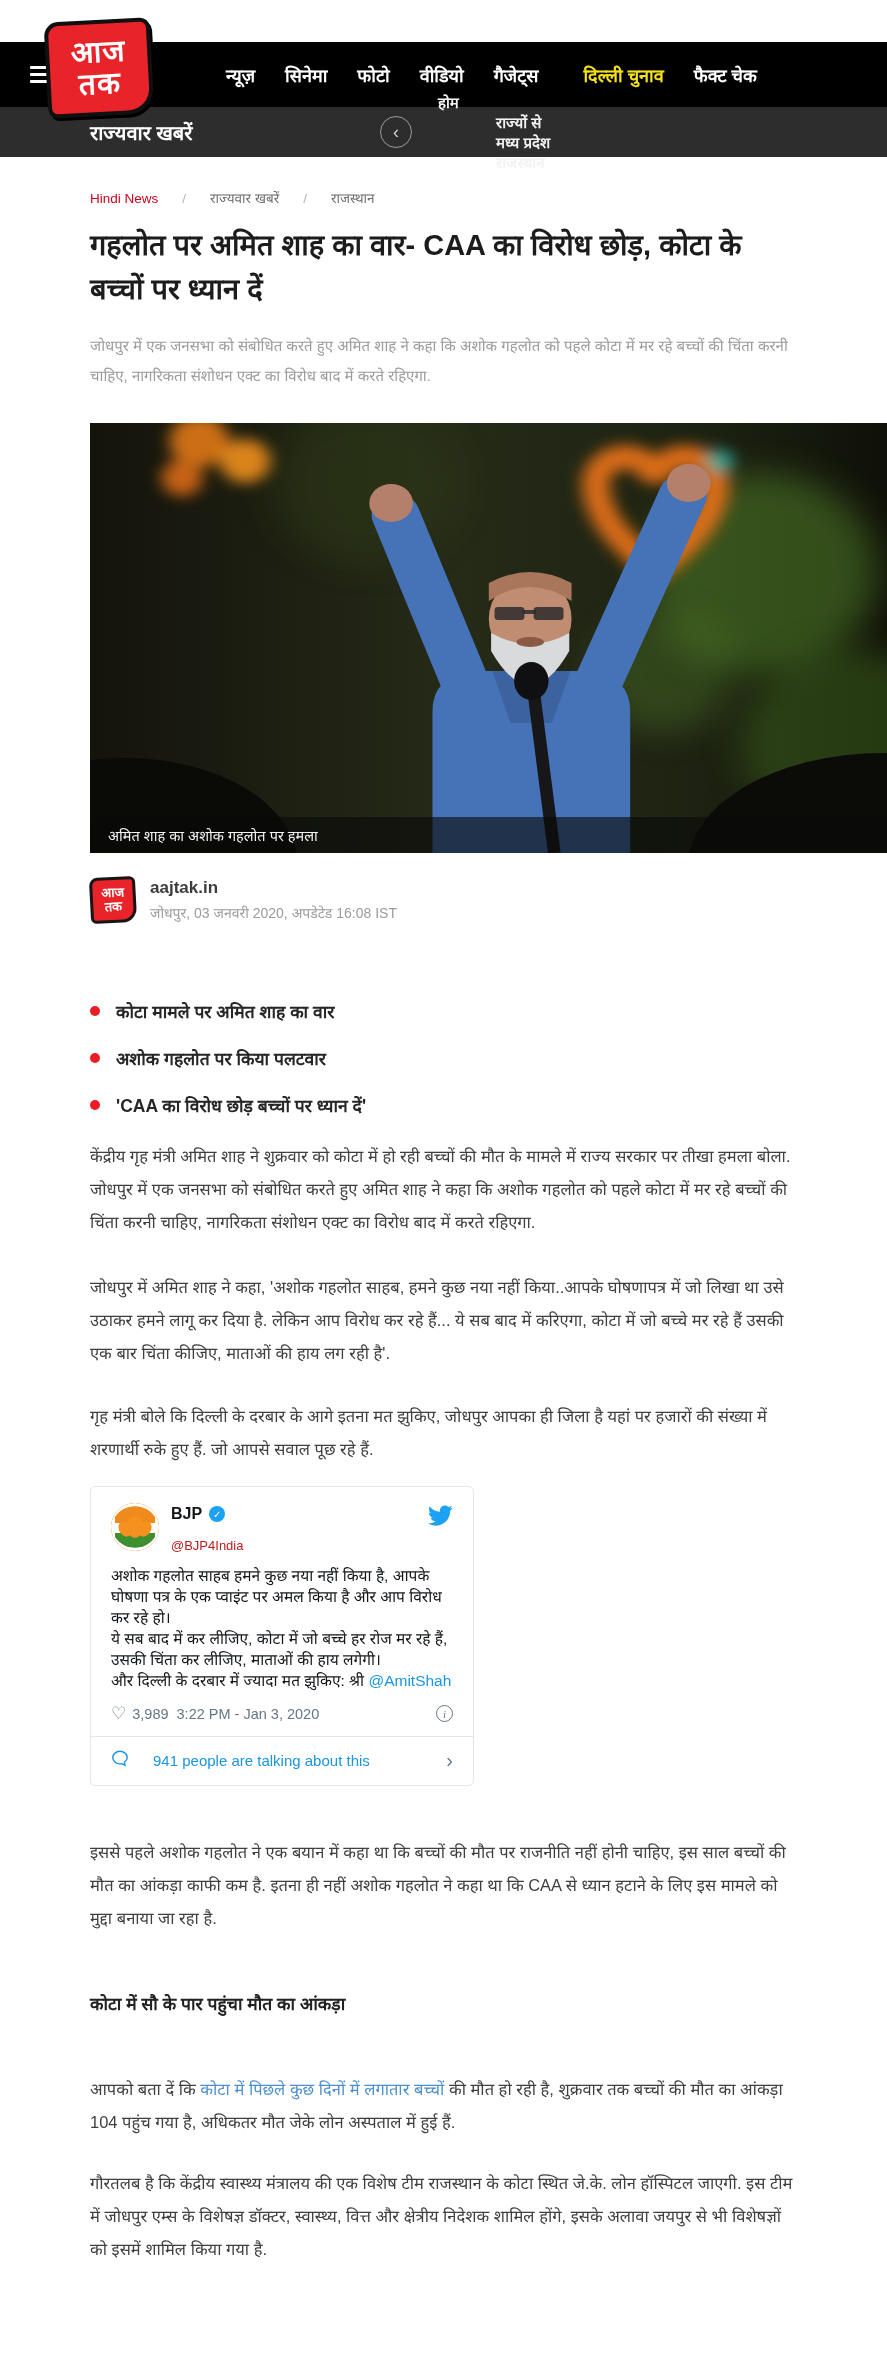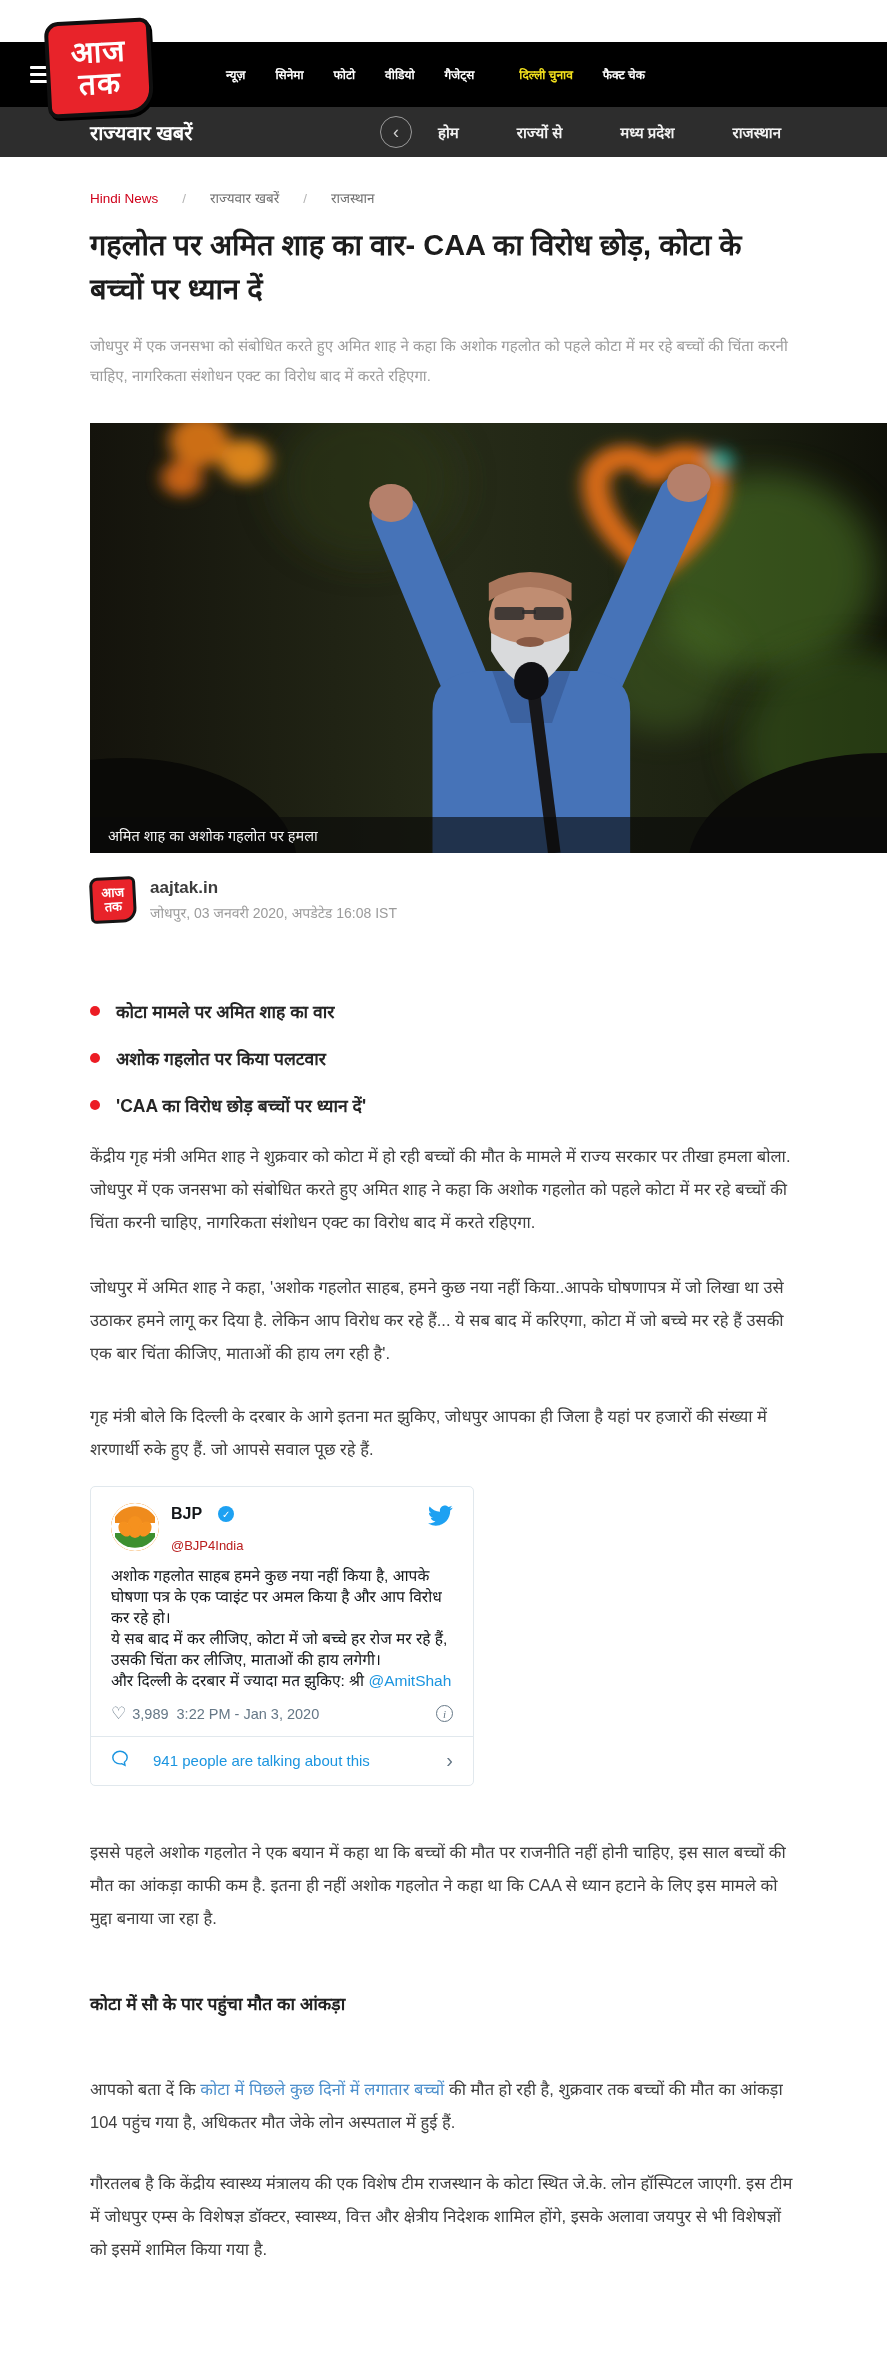--- a/index.html
+++ b/index.html
@@ -14,31 +14,31 @@
   .hamburger { position:absolute; left:30px; top:24px; width:20px; cursor:pointer; }
   .hamburger span { display:block; height:3px; background:#fff; margin-bottom:4px; border-radius:1px; }
   .brand-logo {
     position:absolute; left:46px; top:-22px; width:106px; height:96px; z-index:5;
     background:#e8232a; border:4px solid #101010; border-radius:14px 10px 26px 10px;
     transform:rotate(-3deg); display:flex; flex-direction:column; align-items:center; justify-content:center;
     box-shadow:2px 3px 0 #000; cursor:pointer;
   }
   .brand-logo .l1, .brand-logo .l2 { color:#fff; font-weight:bold; font-size:30px; line-height:32px; letter-spacing:1px; }
   .main-nav { display:flex; gap:30px; margin-left:226px; }
-  .main-nav .nav-item { color:#fff; font-size:12px; font-weight:bold; cursor:pointer; white-space:nowrap; }
+  .main-nav .nav-item { color:#fff; font-size:18px; font-weight:bold; cursor:pointer; white-space:nowrap; }
   .main-nav .nav-item.active { color:#f3e11c;padding-left:15px; }
   
   .subnav { height:50px; background:#2d2d2d; display:flex; align-items:center; position:relative; }
   .subnav-title { color:#fff; font-size:20px; font-weight:bold; margin-left:90px; cursor:pointer; }
   .back-circle {
     position:absolute; left:380px; top:9px; width:32px; height:32px; border:1px solid #9a9a9a;
     border-radius:50%; color:#cfcfcf; display:flex; align-items:center; justify-content:center;
     font-size:18px; cursor:pointer;
   }
-  .subnav-items { display:flex; position:absolute; left:438px; gap:0; }
+  .subnav-items { display:flex; position:absolute; left:438px; gap:0;flex-direction:column; }
   .subnav-items .sn-item { color:#f2f2f2; font-size:15px; font-weight:bold; cursor:pointer; white-space:nowrap; }
   .subnav-items .sn-item + .sn-item { margin-left:58px; }
   
   main { margin-left:90px; width:710px; }
   .breadcrumb { margin-top:32px; font-size:13.5px; color:#7a7a7a; display:flex; align-items:center; gap:24px; }
   .breadcrumb .bc-home { color:#d0021b; cursor:pointer; }
   .breadcrumb .bc-sep { color:#b5b5b5; }
   .breadcrumb .bc-link { color:#6e6e6e; cursor:pointer; }
   h1.headline { margin-top:16px; font-size:29px; line-height:44px; color:#1c1c1c; font-weight:bold; width:700px; }
   .summary { margin-top:20px; font-size:15px; line-height:30px; color:#9b9b9b; width:700px; }
@@ -77,21 +77,21 @@
   .tweet-card {
     margin-top:20px; width:384px; border:1px solid #e1e8ed; border-radius:5px; background:#fff;
     padding:16px 20px 0 20px;
   }
   .tweet-head { display:flex; align-items:flex-start; position:relative; }
   .tweet-avatar {
     width:48px; height:48px; border-radius:50%; overflow:hidden; flex:0 0 auto; cursor:pointer;
     background:#f5911e; display:flex; align-items:center; justify-content:center;
   }
   .tweet-id { margin-left:12px; padding-top:2px; }
-  .tweet-name-row { display:flex; align-items:center; gap:16px; }
+  .tweet-name-row { display:flex; align-items:center; gap:7px; }
   .tweet-name { font-size:16px; font-weight:bold; color:#14171a; cursor:pointer; }
   .verified {
     width:16px; height:16px; background:#1da1f2; border-radius:50%; color:#fff; font-size:10px;
     display:flex; align-items:center; justify-content:center;
   }
   .tweet-handle { font-size:13px; color:#b91c1c; margin-top:15px; cursor:pointer; }
   .tweet-bird { position:absolute; right:0; top:2px; cursor:pointer; }
   .tweet-body { margin-top:12px; font-size:15.5px; line-height:21px; color:#14171a; }
   .tweet-mention { color:#1b95e0; cursor:pointer; }
   .tweet-stats { display:flex; align-items:center; margin-top:12px; color:#657786; font-size:14.5px; position:relative; }

